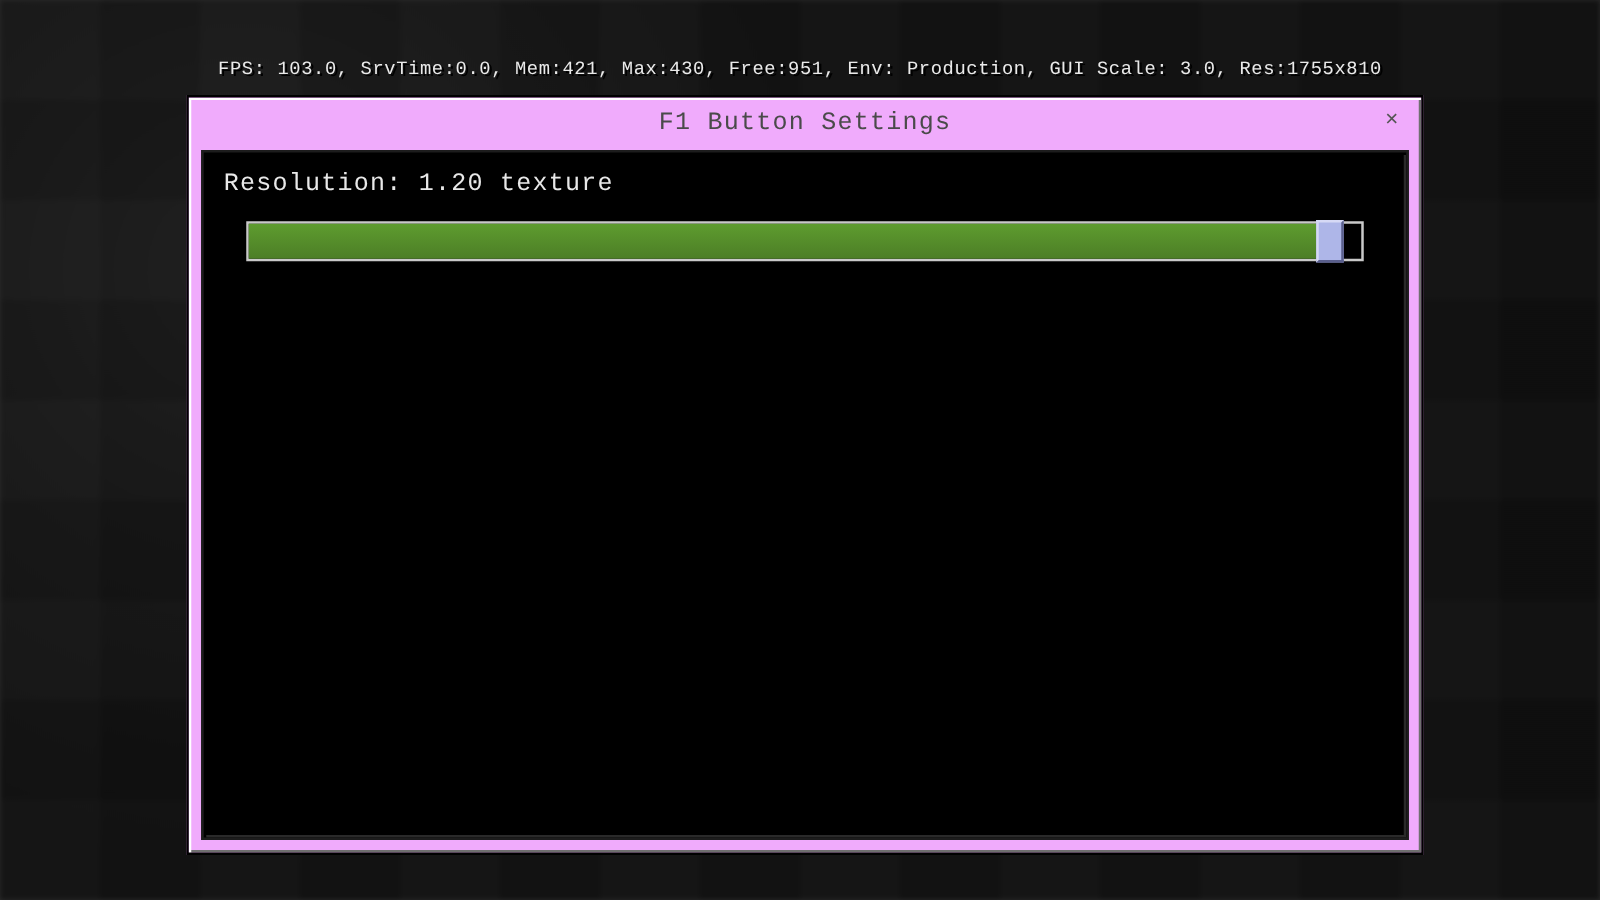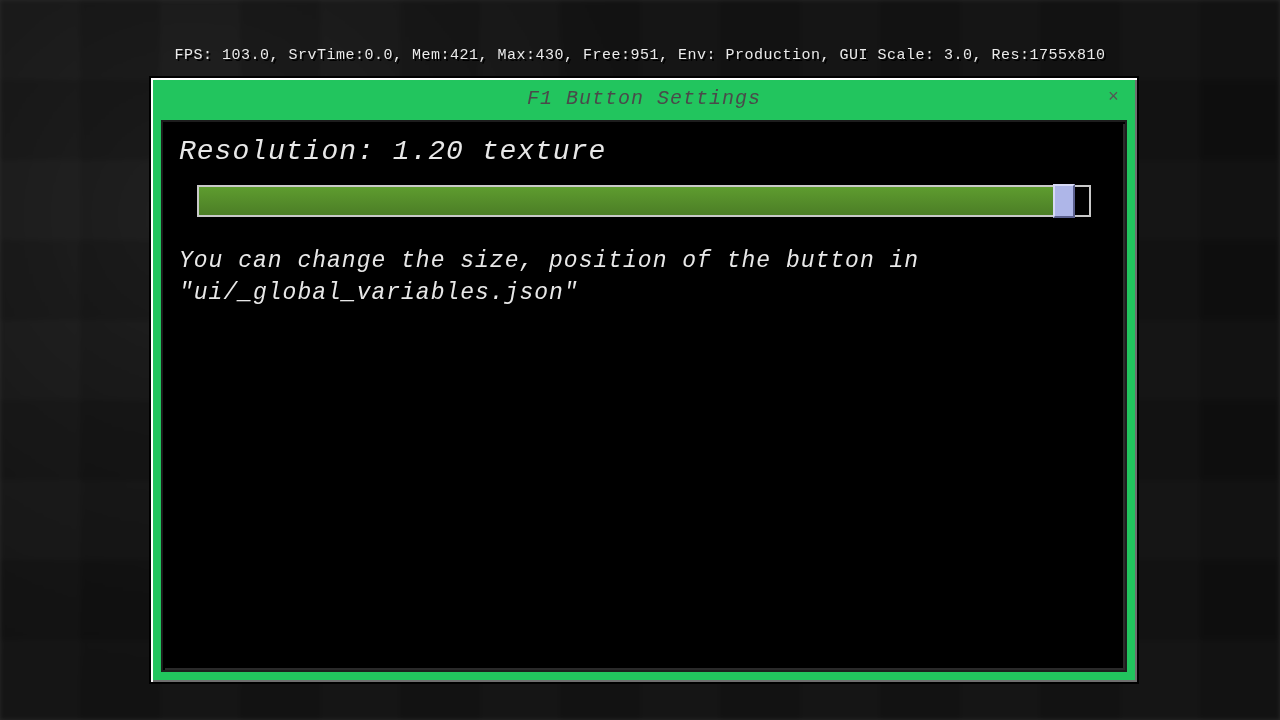--- a/index.html
+++ b/index.html
@@ -34,25 +34,24 @@
     letter-spacing:.5px;
     text-shadow:2px 2px 0 #000;
     white-space:pre;
   }
 
   
   .dialog{
     position:absolute;
     left:149px;top:76px;
     width:990px;height:608px;
-    background:#22c55e;
+    background:#f0abfc;
     border:2px solid #000;
     box-shadow:inset 2px 2px 0 #fff,inset -2px -2px 0 #6f6f6f;
     box-sizing:border-box;
-    font-style:italic;
   }
   .titlebar{
     height:40px;
     display:flex;align-items:center;justify-content:center;
     color:#4a4a4a;
     font-size:20px;
     letter-spacing:1px;
     position:relative;
   }
   .close{
@@ -67,21 +66,21 @@
     position:absolute;
     left:10px;right:10px;top:42px;bottom:10px;
     background:#000;
     border:2px solid #1d1d1d;
     box-shadow:inset 2px 2px 0 #000,inset -2px -2px 0 #2a2a2a;
     box-sizing:border-box;
     padding:14px 16px;
     color:#e8e8e8;
   }
   .label{
-    font-size:28px;
+    font-size:20px;
     letter-spacing:1px;
     margin-bottom:18px;
     text-shadow:2px 2px 0 #000;
   }
   .slider-wrap{
     margin:0 18px 28px 18px;
     height:32px;
     position:relative;
   }
   .slider-track{
@@ -132,16 +131,14 @@
 
   <div class="panel">
     <div class="label">Resolution: 1.20 texture</div>
 
     <div class="slider-wrap">
       <div class="slider-track"></div>
       <div class="slider-fill" id="slider-fill" style="width: calc(97% - 4px);"></div>
       <div class="slider-thumb" id="slider-thumb" style="left: calc(97% - 11px);"></div>
     </div>
 
-    <div class="hint">You can change the size, position of the button in
-"ui/_global_variables.json"</div>
   </div>
 </div>
 
 </body></html>

